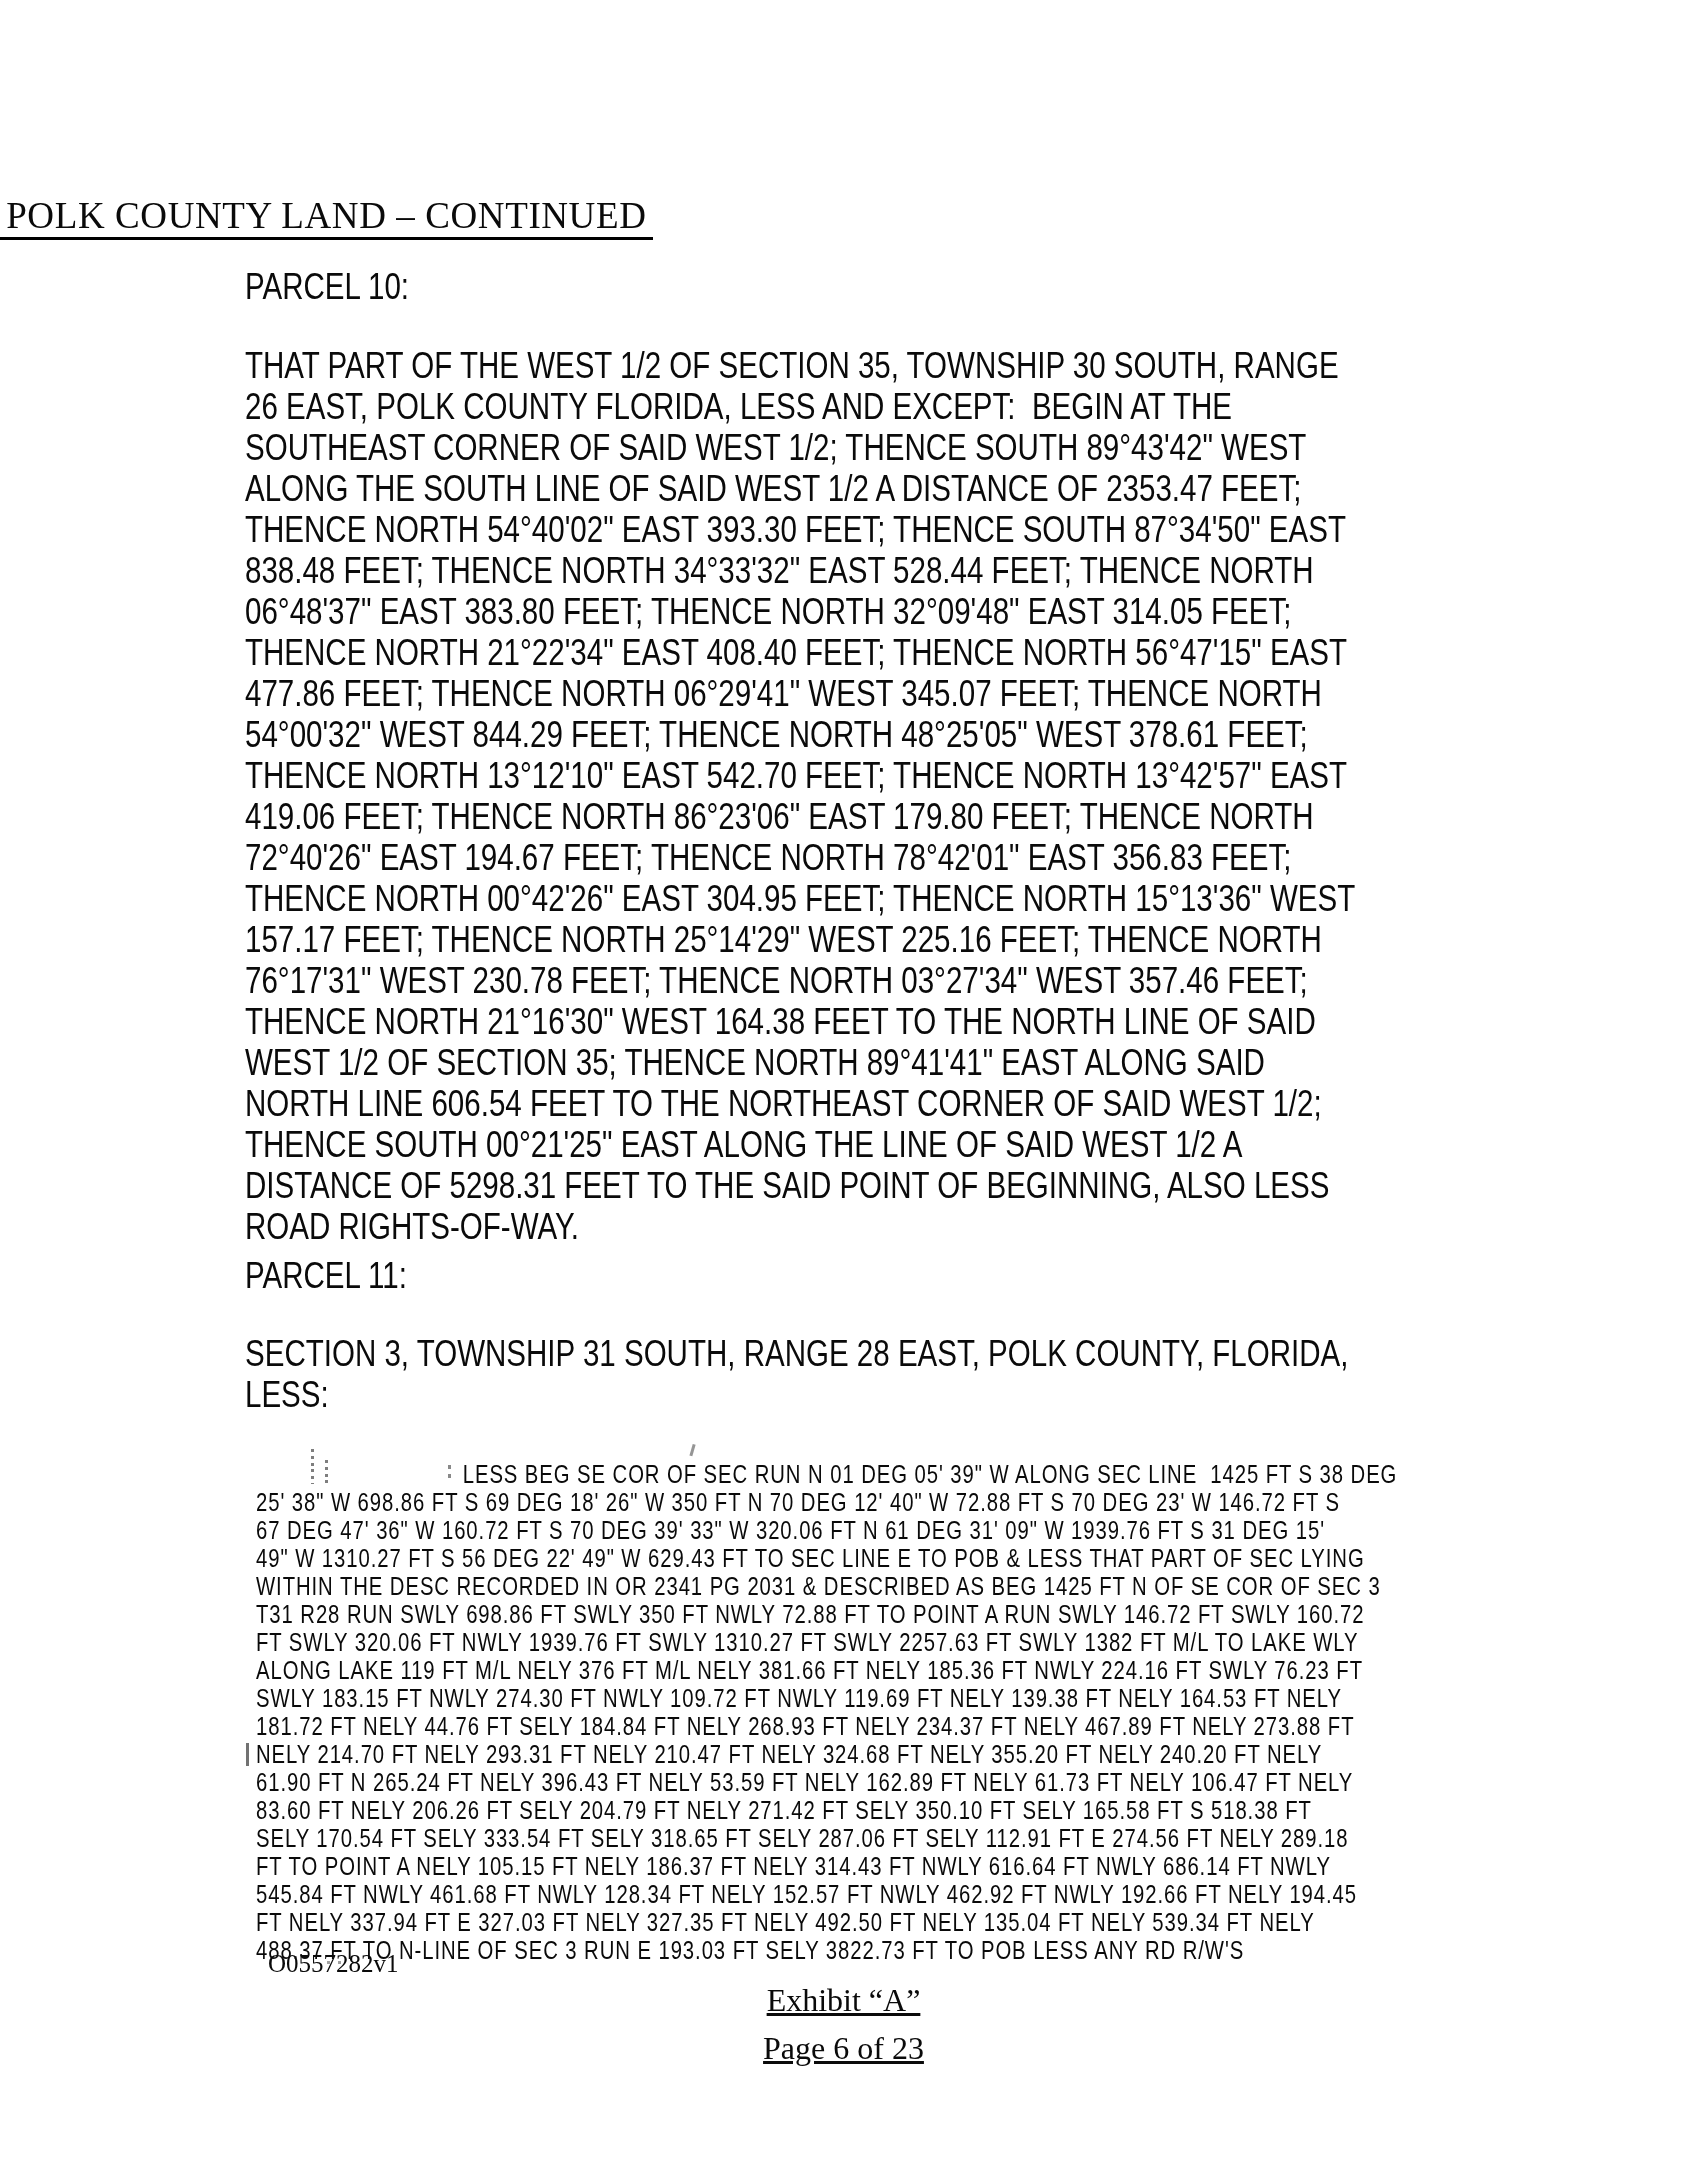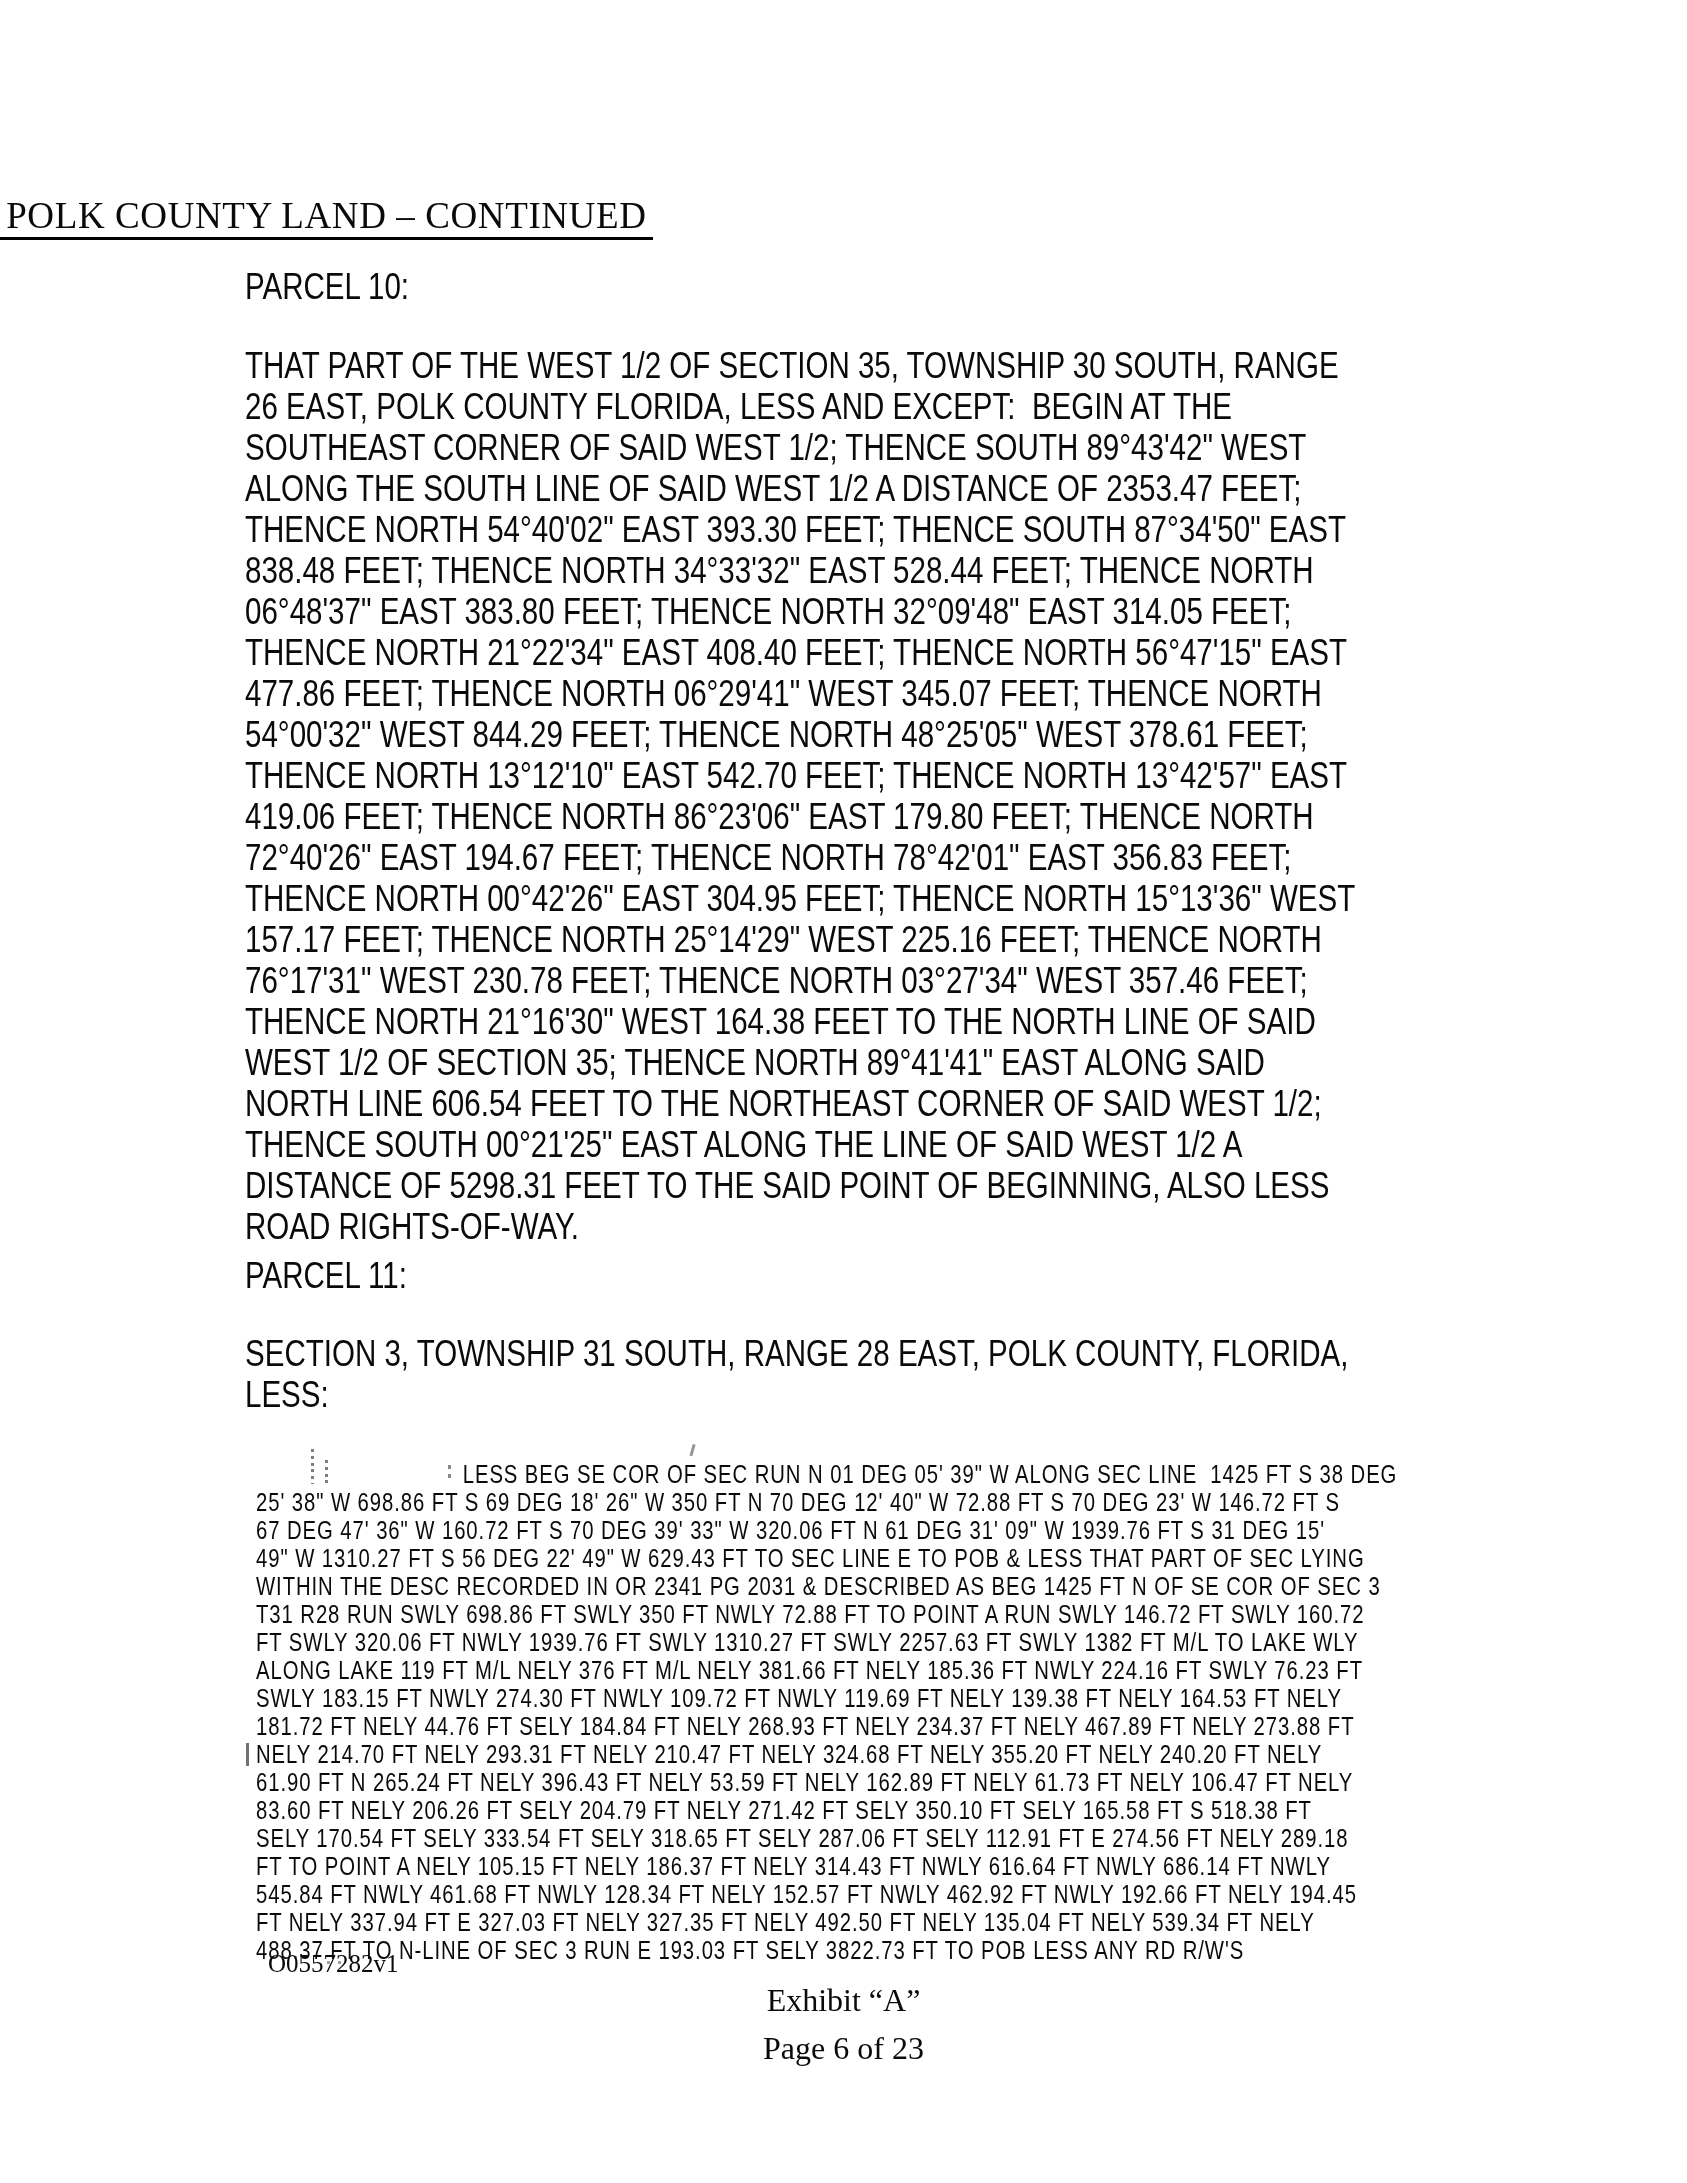--- a/index.html
+++ b/index.html
@@ -46,20 +46,21 @@
     width:1756px;
     text-indent:265px;
   }
   .footer-line{
     position:absolute;
     left:0;
     width:1687px;
     text-align:center;
     font-size:32px;
     line-height:37px;
+    text-decoration:underline;
   }
   .doc-number{
     position:absolute;
     left:248px;
     top:1949px;
     font-size:25px;
     line-height:30px;
     margin-left:20px;
   }
   .scan-artifact{position:absolute;}

